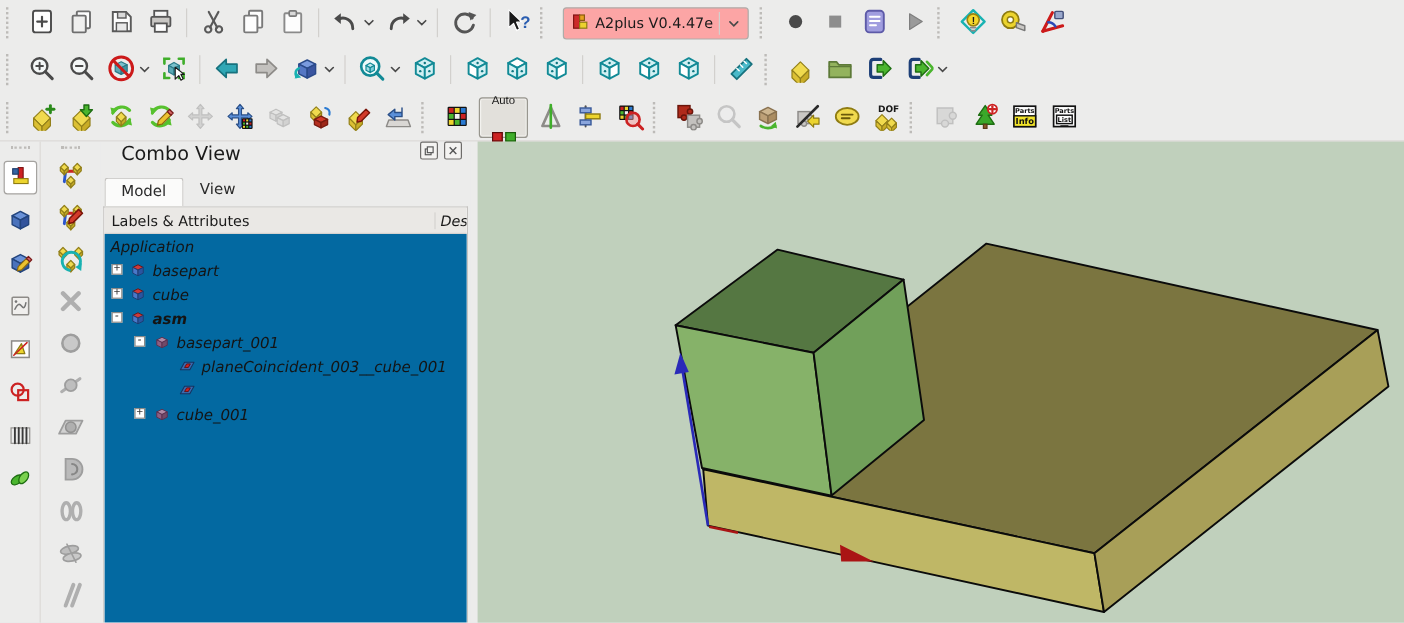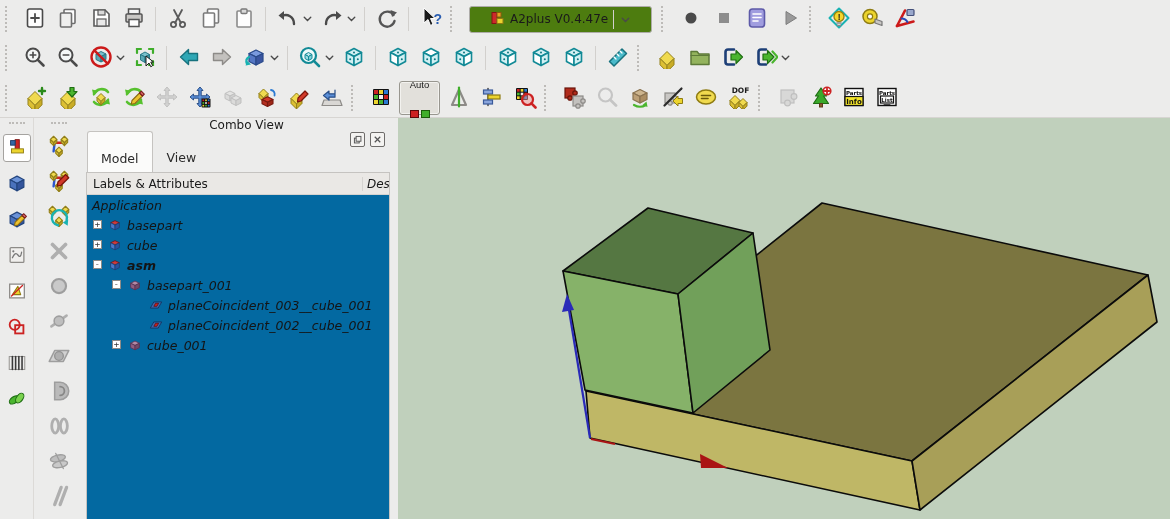--- a/index.html
+++ b/index.html
@@ -9,44 +9,44 @@
   
   .toolbars{position:absolute;left:0;top:0;width:1170px;height:118px;background:#ececeb;border-bottom:1px solid #d7d5d2;box-sizing:border-box;}
   .trow{display:flex;align-items:center;height:38px;padding-left:2px;}
   .trow.r2,.trow.r3{height:40px;}
   button.tbtn{appearance:none;border:none;background:transparent;padding:0;margin:0 2px;width:29px;height:30px;
     display:flex;align-items:center;justify-content:center;border-radius:3px;}
   button.tbtn.dis{filter:grayscale(1);opacity:.45;}
   .chev{width:13px;height:30px;display:flex;align-items:center;justify-content:center;margin:0 1px 0 -3px;}
   .vsep{width:1px;height:24px;background:#d2d0cd;margin:0 5px;}
   .handle{width:5px;height:26px;border-left:2px dotted #bdbbb8;margin:0 6px 0 3px;}
-  .combo{height:25px;background:#4d7c0f;border:1px solid #aeaca9;border-radius:3px;display:flex;align-items:center;
-    padding:0 19px;margin:0 6px;font-size:12px;color:#1a1a1a;gap:5px;}
+  .combo{height:25px;background:#fca5a5;border:1px solid #aeaca9;border-radius:3px;display:flex;align-items:center;
+    padding:0 5px;margin:0 6px;font-size:12px;color:#1a1a1a;gap:5px;}
   .combo .cchev{border-left:1px solid #d2d0cd;padding-left:5px;height:19px;display:flex;align-items:center;}
   .autobtn{width:41px;height:34px;border:1px solid #98968f;border-radius:3px;background:#e2e0db;margin:0 2px;
     display:flex;flex-direction:column;align-items:center;justify-content:center;font-size:9.5px;color:#1a1a1a;gap:20px;box-shadow:inset 0 0 0 1px #f3f2ef;}
   .autobtn .sqs{display:flex;gap:2px;}
   .autobtn .sqs i{width:9px;height:8px;display:block;border:1px solid #5a0a0a;box-sizing:border-box;}
   .autobtn .sqs i.g{border-color:#1a5a0a;}
   
   .dock{position:absolute;left:0;top:118px;width:84px;bottom:0;display:flex;background:#ececeb;}
   .dcol1{width:34px;border-right:1px solid #dcdad7;display:flex;flex-direction:column;align-items:center;box-sizing:border-box;}
   .dcol2{width:50px;display:flex;flex-direction:column;align-items:center;}
   .dhandle{width:16px;height:3px;border-top:2px dotted #bdbbb8;margin:4px auto 3px;}
   .dbtn{width:28px;height:28px;display:flex;align-items:center;justify-content:center;border-radius:3px;margin:4px 0;background:transparent;border:1px solid transparent;padding:0;}
   .dcol2 .dbtn{width:38px;height:31px;margin:2px 0;}
   .dbtn.sel{background:#fff;border:1px solid #a5a3a0;}
   .dbtn.dis{filter:grayscale(1);opacity:.8;}
   
   .panel{position:absolute;left:84px;top:118px;width:308px;bottom:0;background:#ececeb;}
-  .ptitle{height:26px;display:flex;align-items:center;padding-left:17px;font-size:12px;color:#1a1a1a;flex-direction:column;}
+  .ptitle{height:26px;display:flex;align-items:flex-start;padding-left:17px;font-size:16px;color:#1a1a1a;}
   .pbtns{margin-left:auto;display:flex;gap:5px;padding-right:7px;}
   .wbtn{width:15px;height:15px;border:1px solid #6e6c6a;border-radius:2px;background:#f4f3f1;display:flex;align-items:center;justify-content:center;padding:0;}
   .ptabs{display:flex;align-items:flex-end;height:27px;padding-left:3px;}
-  .ptab{padding:19px 13px 6px;font-size:12.5px;color:#2a2a2a;border:1px solid transparent;border-bottom:none;border-radius:3px 3px 0 0;}
+  .ptab{padding:2px 13px 6px;font-size:12.5px;color:#2a2a2a;border:1px solid transparent;border-bottom:none;border-radius:3px 3px 0 0;}
   .ptab.active{background:#fbfbfa;border-color:#c5c3c0;position:relative;top:1px;}
   .twidget{position:absolute;left:2px;right:2px;top:54px;bottom:0;border:1px solid #c5c3c0;border-bottom:none;background:#fff;overflow:hidden;}
   .phead{height:21px;background:#eae8e5;border-bottom:1px solid #d5d3d0;display:flex;align-items:center;font-size:12px;color:#1a1a1a;}
   .phead .c1{flex:1;padding-left:6px;}
   .phead .c2{width:27px;border-left:1px solid #d5d3d0;padding-left:4px;overflow:hidden;white-space:nowrap;box-sizing:border-box;font-style:italic;}
   .ptree{position:absolute;left:0;right:0;top:22px;bottom:0;background:#0369a1;font-style:italic;}
   .titem{height:20px;position:relative;font-size:12.5px;color:#141414;}
   .titem .exp{position:absolute;top:5px;width:9px;height:9px;border:1px solid #8d8b88;background:#fff;
     font-size:9px;line-height:7px;text-align:center;color:#3a3a3a;box-sizing:border-box;font-family:"DejaVu Sans Mono",monospace;}
   .titem .ticon{position:absolute;top:3px;width:14px;height:14px;}
@@ -873,21 +873,20 @@
                 <polygon points="1.5,11.5 5.5,4.5 14.5,4.5 10.5,11.5" fill="#3a6ab0" stroke="#16335f" stroke-width="1" stroke-linejoin="round"></polygon>
                 <polygon points="5.5,9.5 7.5,6 11,6 9,9.5" fill="#cc2222" stroke="#5a0a0a" stroke-width="0.8" stroke-linejoin="round"></polygon>
               </svg></span>
             <span class="tlabel" style="left:81px">planeCoincident_003__cube_001</span>
           </div>
           <div class="titem">
             <span class="ticon" style="left:62px"><svg width="14" height="14" viewBox="0 0 16 16">
                 <polygon points="1.5,11.5 5.5,4.5 14.5,4.5 10.5,11.5" fill="#3a6ab0" stroke="#16335f" stroke-width="1" stroke-linejoin="round"></polygon>
                 <polygon points="5.5,9.5 7.5,6 11,6 9,9.5" fill="#cc2222" stroke="#5a0a0a" stroke-width="0.8" stroke-linejoin="round"></polygon>
               </svg></span>
-            <span class="tlabel" style="left:81px">planeCoincident_002__cube_001</span>
           </div>
           <div class="titem">
             <span class="exp" style="left:25px">+</span>
             <span class="ticon" style="left:41px"><svg width="14" height="14" viewBox="0 0 16 16">
                 <polygon points="3,6 8,3.5 13,6 8,8.5" fill="#b08aa5" stroke="#5a3050" stroke-width="0.9" stroke-linejoin="round"></polygon>
                 <polygon points="3,6 8,8.5 8,13.5 3,11" fill="#8f5f82" stroke="#5a3050" stroke-width="0.9" stroke-linejoin="round"></polygon>
                 <polygon points="13,6 8,8.5 8,13.5 13,11" fill="#724a68" stroke="#5a3050" stroke-width="0.9" stroke-linejoin="round"></polygon>
               </svg></span>
             <span class="tlabel" style="left:60px">cube_001</span>
           </div>

